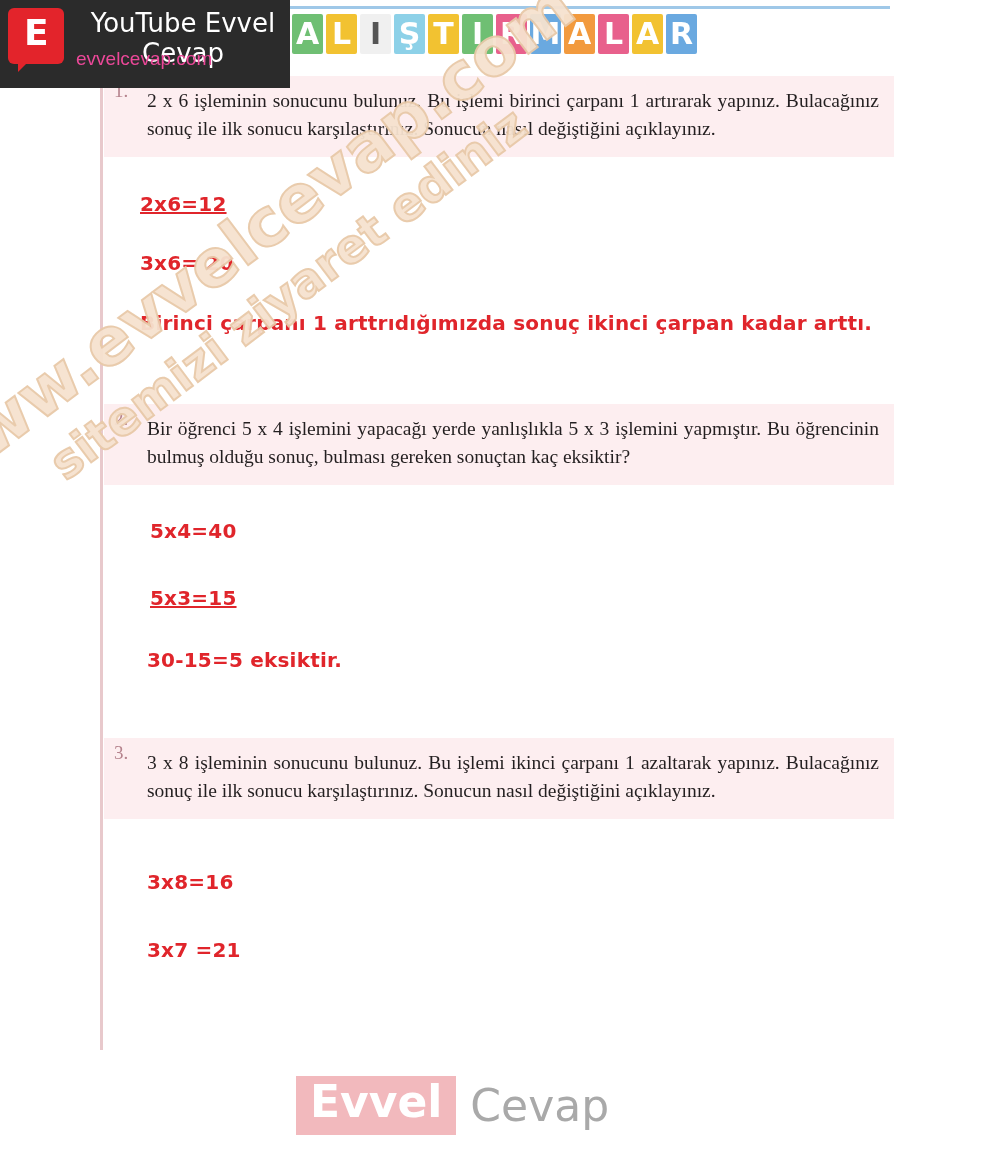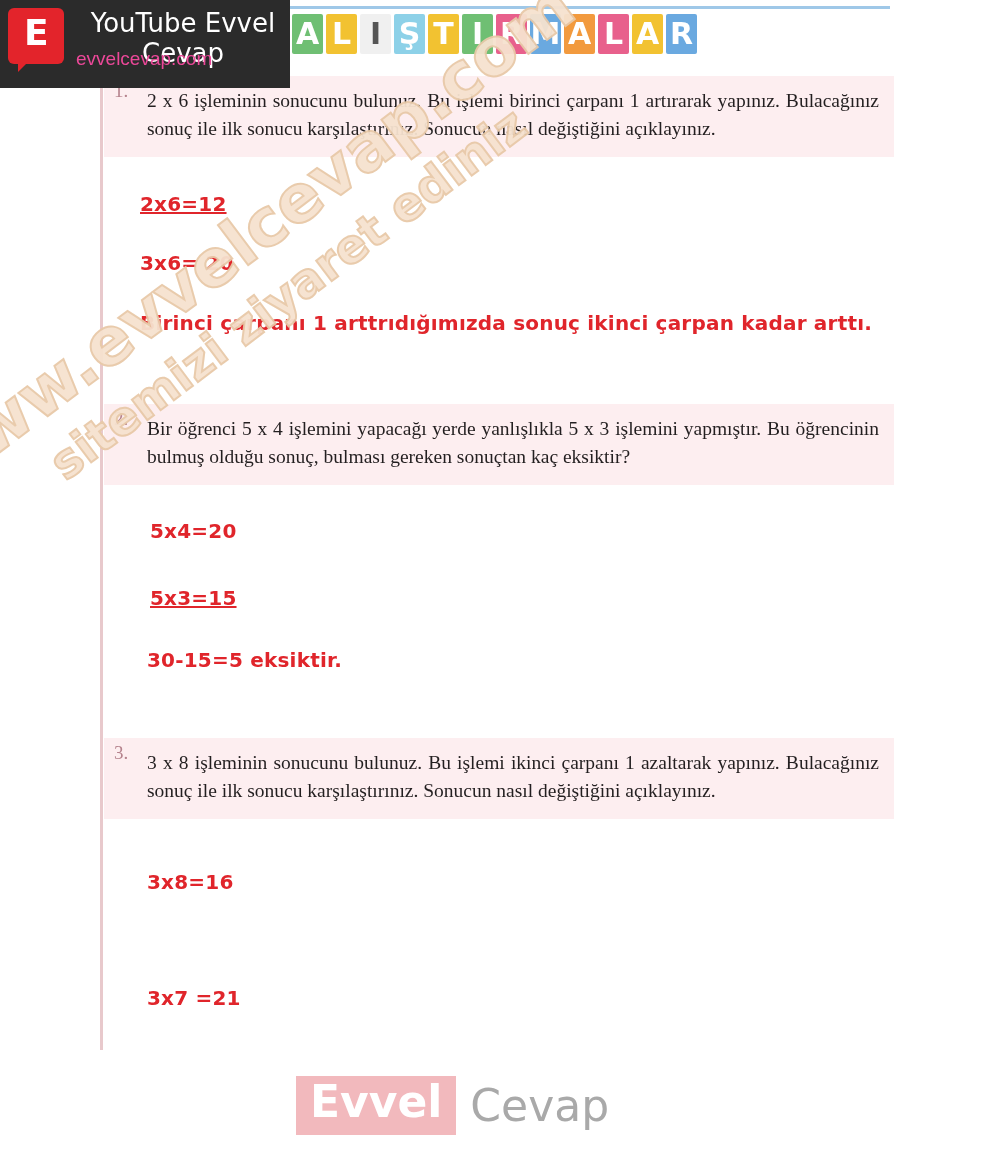--- a/index.html
+++ b/index.html
@@ -226,30 +226,30 @@
     <p class="qtext">2 x 6 işleminin sonucunu bulunuz. Bu işlemi birinci çarpanı 1 artırarak yapınız. Bulacağınız sonuç ile ilk sonucu karşılaştırınız. Sonucun nasıl değiştiğini açıklayınız.</p>
   </div>
   <div class="answer" style="left:140px; top:192px;text-decoration:underline;">2x6=12</div>
   <div class="answer" style="left:140px; top:251px;">3x6= 20</div>
   <div class="answer" style="left:140px; top:311px;">Birinci çarpanı 1 arttrıdığımızda sonuç ikinci çarpan kadar arttı.</div>
 
   <div class="qblock" style="top:404px;">
     <span class="qnum">2.</span>
     <p class="qtext">Bir öğrenci 5 x 4 işlemini yapacağı yerde yanlışlıkla 5 x 3 işlemini yapmıştır. Bu öğrencinin bulmuş olduğu sonuç, bulması gereken sonuçtan kaç eksiktir?</p>
   </div>
-  <div class="answer" style="left:150px; top:519px;">5x4=20</div>
+  <div class="answer" style="left:150px; top:519px;">5x4=40</div>
   <div class="answer" style="left:150px; top:586px;text-decoration:underline;">5x3=15</div>
   <div class="answer" style="left:147px; top:648px;">30-15=5 eksiktir.</div>
 
   <div class="qblock" style="top:738px;">
     <span class="qnum">3.</span>
     <p class="qtext">3 x 8 işleminin sonucunu bulunuz. Bu işlemi ikinci çarpanı 1 azaltarak yapınız. Bulacağınız sonuç ile ilk sonucu karşılaştırınız. Sonucun nasıl değiştiğini açıklayınız.</p>
   </div>
   <div class="answer" style="left:147px; top:870px;">3x8=16</div>
-  <div class="answer" style="left:147px; top:938px;margin-top:48px;">3x7 =21</div>
+  <div class="answer" style="left:147px; top:938px;">3x7 =21</div>
 
   <div class="wm-diag">
     <div class="wm-line1">www.evvelcevap.com</div>
     <div class="wm-line2">sitemizi ziyaret ediniz</div>
   </div>
 
   <div class="brand">
     <div class="yt-mark">
       <span class="e">E</span>
       <span class="tail"></span>

